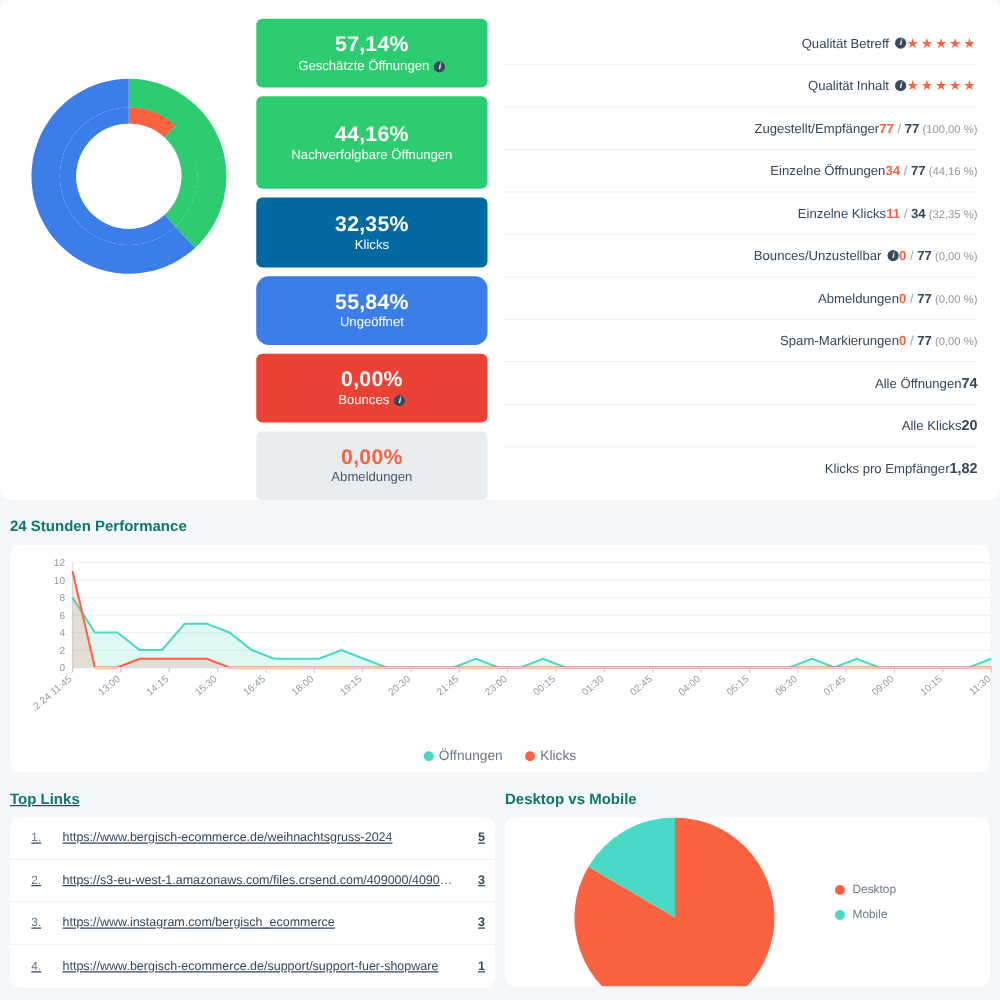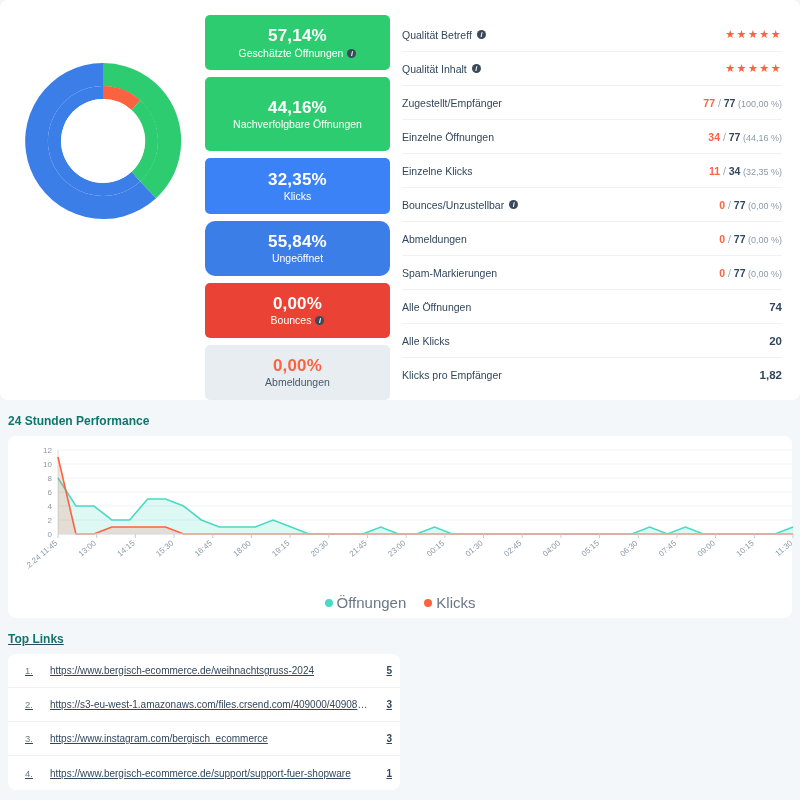--- a/index.html
+++ b/index.html
@@ -72,21 +72,21 @@
   .stat-card.muted .lbl { color:#46586b; }
 
   
   .stats-col {
     flex: 1;
     padding: 8px 18px 0 12px;
   }
   .stat-row {
     display: flex;
     align-items: center;
-    justify-content: space-between;
+    justify-content: flex-end;
     height: 34px;
     border-bottom: 1px solid #eef2f5;
     font-size: 10.5px;
   }
   .stat-row:last-child { border-bottom: none; }
   .stat-row .sr-label { display:flex; align-items:center; gap:5px; color:#32475c; }
   .stat-row .sr-val { font-size: 10.5px; white-space: nowrap; }
   .sr-val .num-a { color:#fb6340; font-weight:bold; }
   .sr-val .sep { color:#9aa7b4; }
   .sr-val .num-b { color:#32475c; font-weight:bold; }
@@ -105,21 +105,21 @@
     background:#fff;
     border-radius:8px;
     height: 182px;
     margin: 0 8px;
     position: relative;
     padding: 6px 10px;
   }
   .legend-row {
     position:absolute; bottom:7px; left:0; right:0;
     display:flex; justify-content:center; gap:18px;
-    font-size:15px; color:#6a7886;
+    font-size:11px; color:#6a7886;
   }
   .legend-item { display:flex; align-items:center; gap:4px; }
   .legend-dot { width:8px; height:8px; border-radius:50%; display:inline-block; }
 
   
   .bottom-row { display:flex; gap:8px; padding: 0 8px; }
   .bottom-col { flex:1; min-width:0; }
   .bottom-col.left { max-width: 392px; text-decoration: underline; }
   .links-panel, .dvm-panel {
     background:#fff; border-radius:8px; overflow:hidden;
@@ -173,21 +173,21 @@
           <span>Geschätzte Öffnungen</span>
           <span class="info-dot">i</span>
         </div>
       </div>
       <div class="stat-card big" style="background: rgb(46, 204, 113);">
         <div class="pct">44,16%</div>
         <div class="lbl">
           <span>Nachverfolgbare Öffnungen</span>
         </div>
       </div>
-      <div class="stat-card" style="background: #3b82f6;">
+      <div class="stat-card" style="background: #0369a1;">
         <div class="pct">32,35%</div>
         <div class="lbl">
           <span>Klicks</span>
         </div>
       </div>
       <div class="stat-card" style="background: rgb(59, 126, 232); border-radius: 10px;">
         <div class="pct">55,84%</div>
         <div class="lbl">
           <span>Ungeöffnet</span>
         </div>
@@ -375,13 +375,32 @@
           <span class="link-url">https://www.instagram.com/bergisch_ecommerce</span>
           <span class="link-cnt">3</span>
         </div>
         <div class="link-row">
           <span class="link-idx">4.</span>
           <span class="link-url">https://www.bergisch-ecommerce.de/support/support-fuer-shopware</span>
           <span class="link-cnt">1</span>
         </div>
       </div>
   </div>
+  <div class="bottom-col">
+    <div class="section-title" style="padding-left:0">Desktop vs Mobile</div>
+    <div class="dvm-panel">
+      <svg width="200" height="200" viewBox="0 0 200 200" style="margin-left:26px;margin-top:24px">
+        <path d="M 100 100 L 100 20 A 80 80 0 1 1 30.7 59.3 Z" fill="#fb6340"></path>
+        <path d="M 100 100 L 30.7 59.3 A 80 80 0 0 1 100 20 Z" fill="#4ad9c4"></path>
+      </svg>
+      <div class="dvm-legend" id="dvm-legend">
+          <div class="legend-item">
+            <span class="legend-dot" style="background:#fb6340"></span>
+            <span>Desktop</span>
+          </div>
+          <div class="legend-item">
+            <span class="legend-dot" style="background:#4ad9c4"></span>
+            <span>Mobile</span>
+          </div>
+        </div>
+    </div>
+  </div>
 </div>
 
 </body></html>

